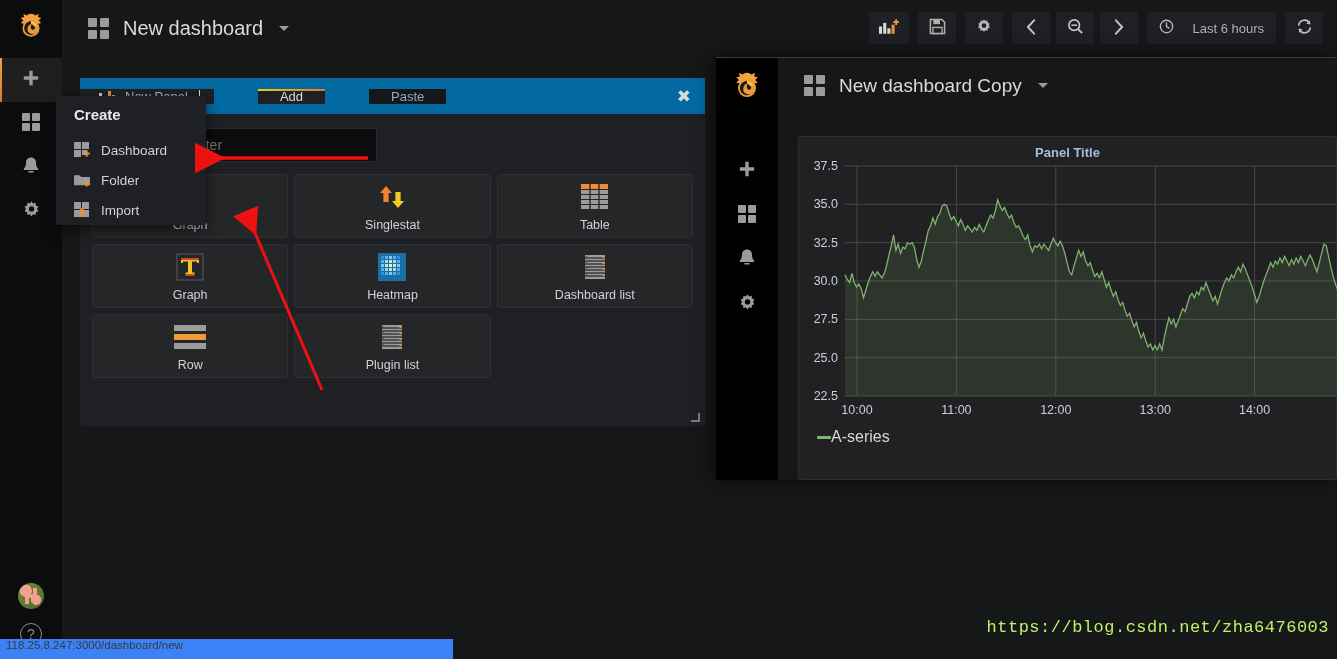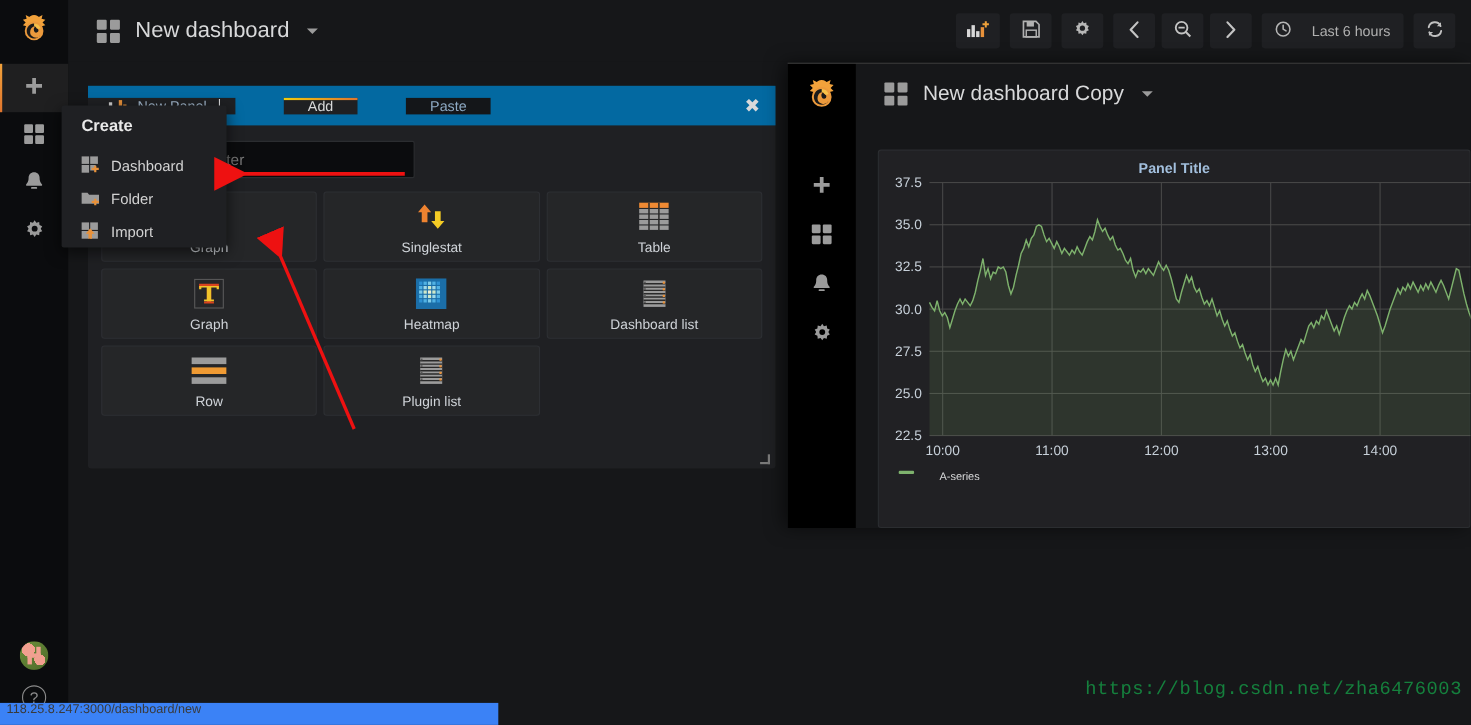--- a/index.html
+++ b/index.html
@@ -141,36 +141,36 @@
   .fw-top { position:absolute; left:62px; top:0; right:0; height:55px; display:flex; align-items:center; }
   .fw-title-wrap { display:flex; align-items:center; gap:14px; padding-left:26px; }
   .fw-title { font-size:19px; color:#d8d9da; }
 
   .panel {
     position: absolute; left: 82px; top: 78px; right: 0; bottom: 0;
     background: #212124; border: 1px solid #2b2d30; border-radius: 3px;
   }
   .panel-title { text-align: center; font-size: 13px; color: #a2bfdd; font-weight: bold; padding-top: 8px; }
   .plot-wrap { position: relative; height: 268px; }
-  .legend { padding-left: 18px; display:flex; gap:23px; font-size:10px; color:#d8d9da; }
+  .legend { padding-left: 18px; display:flex; align-items:center; gap:0; font-size:16px; color:#d8d9da; }
   .legend-dash { width:14px; height:3px; background:#7eb26d; display:inline-block; border-radius:1px; }
 
   
   .anno { position: absolute; inset: 0; pointer-events: none; z-index: 60; }
 
   
   .statusbar {
     position: absolute; left: 0; bottom: 0; width: 453px; height: 20px;
     background: #3b82f6; color: #3a3a3a; font-size: 11.5px;
     display: flex; align-items: flex-start; padding-left: 6px;
     font-family: "Liberation Sans", sans-serif;
   }
   .watermark {
     position: absolute; right: 8px; bottom: 22px; font-size: 17px;
-    color: #15803d; font-family: "Liberation Mono", monospace; letter-spacing: .5px;
+    color: #bef264; font-family: "Liberation Mono", monospace; letter-spacing: .5px;
   }
 </style>
 </head>
 <body>
 
 <div id="root">
 
   <div class="back-win">
 
     <div class="sidebar">

